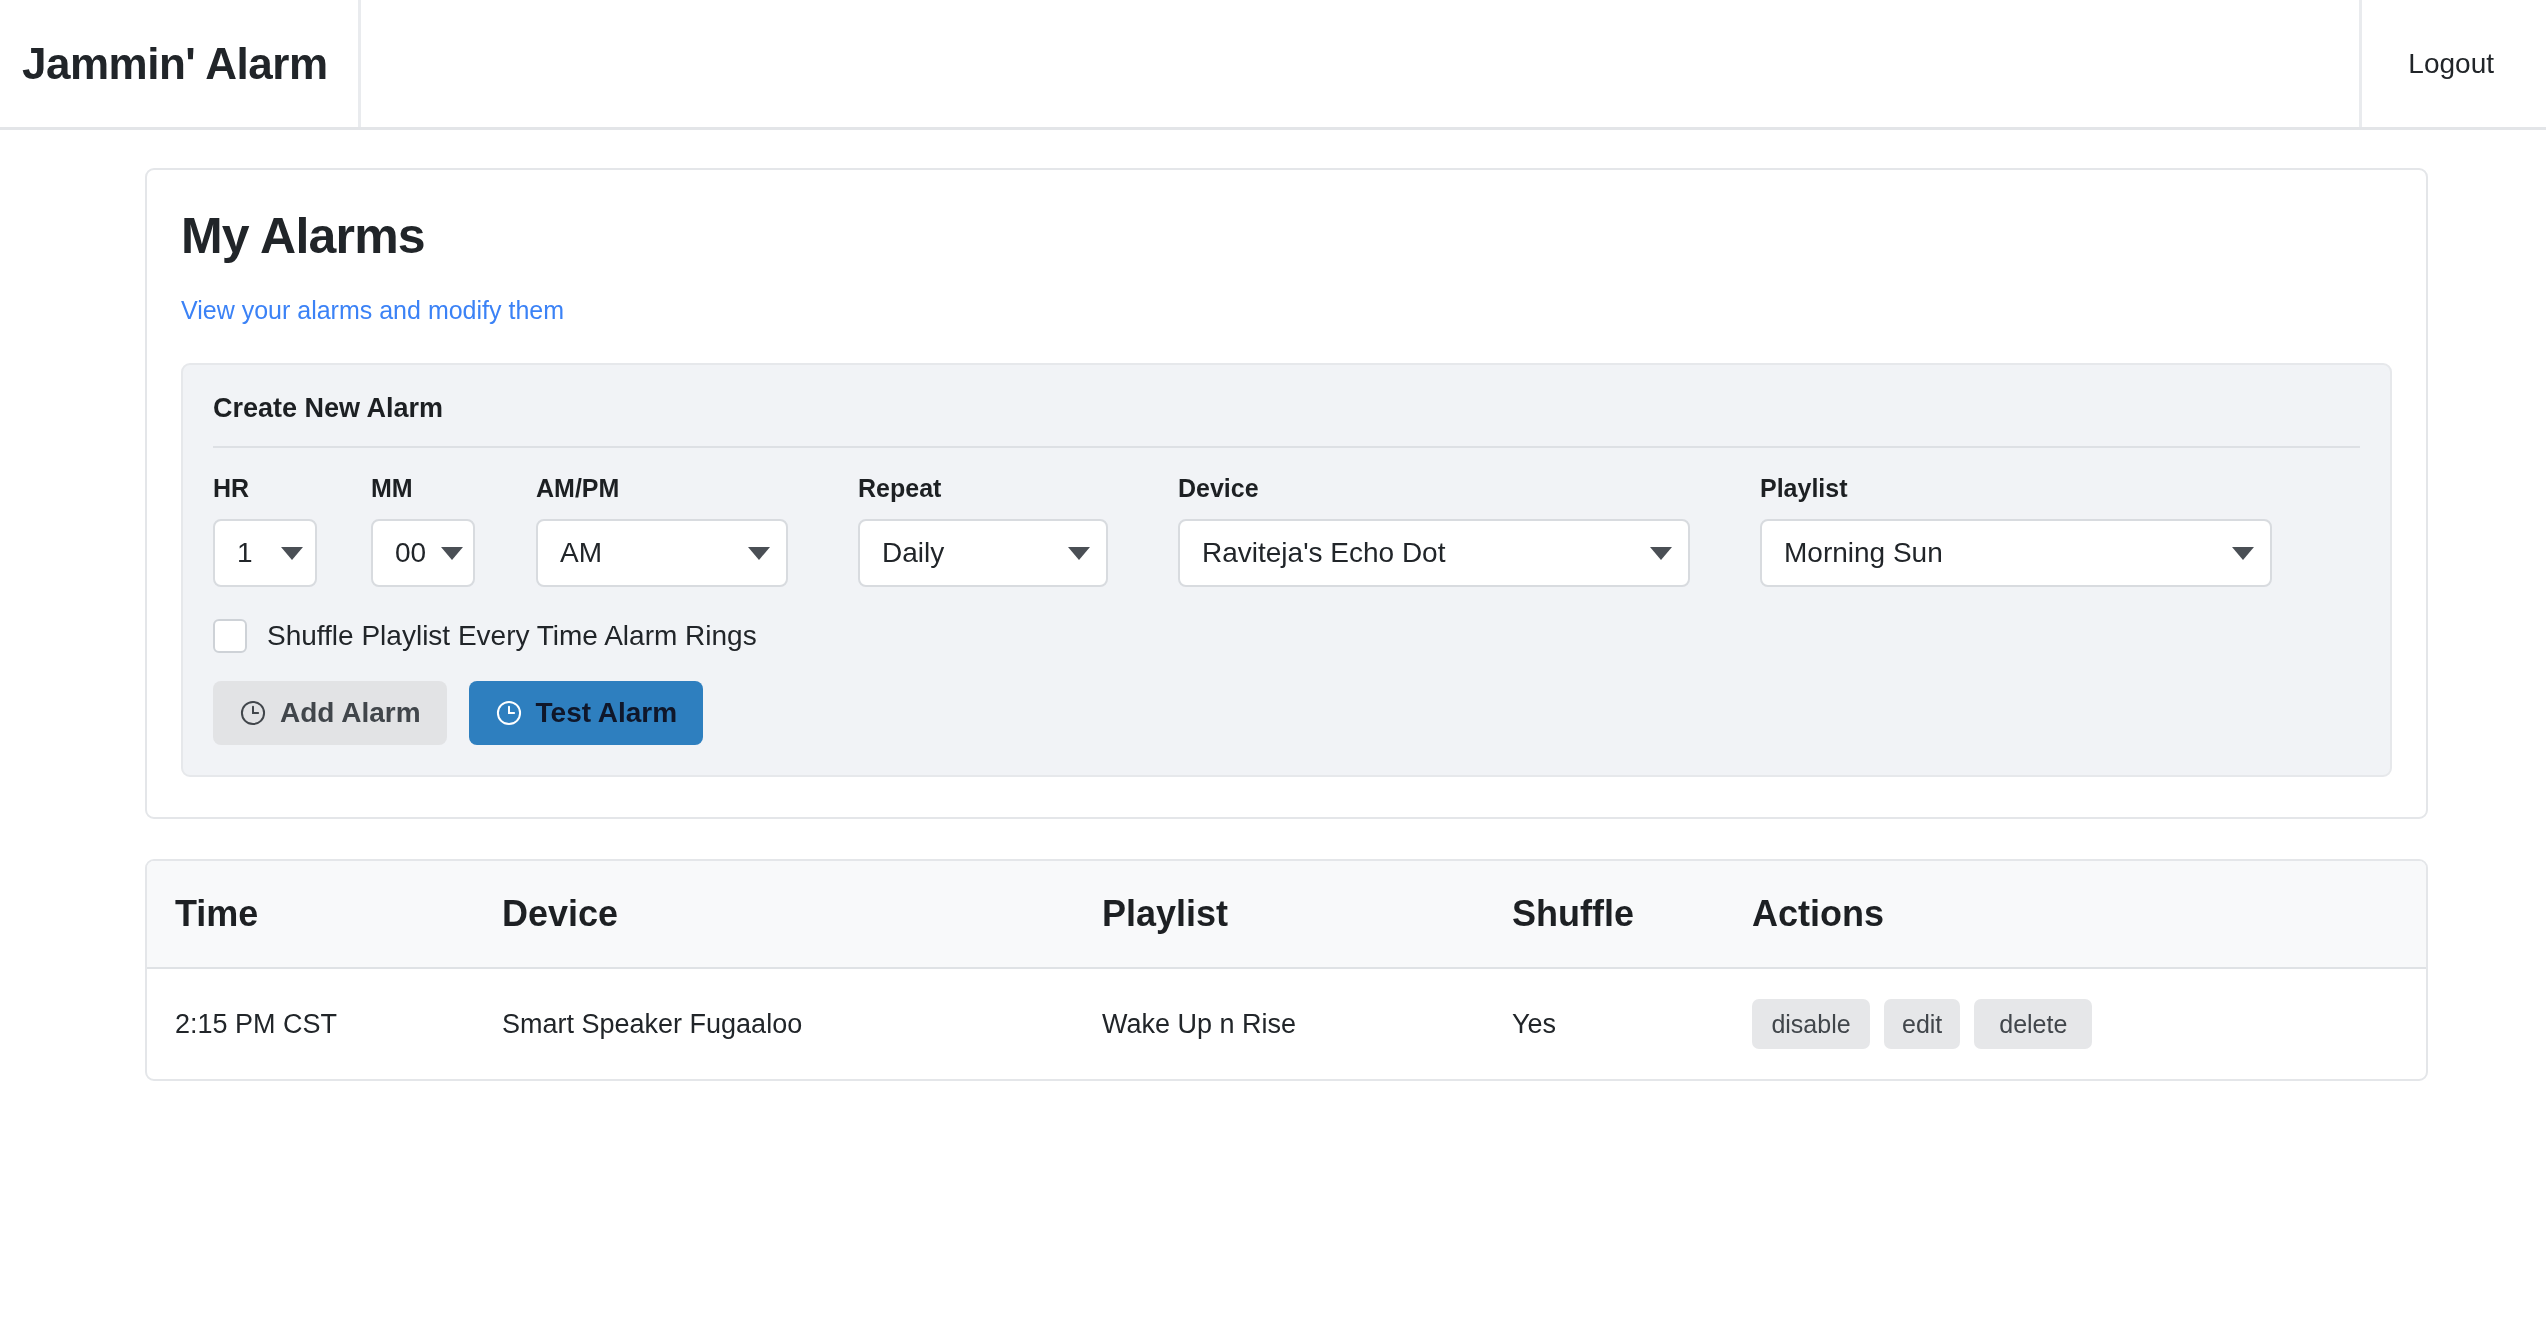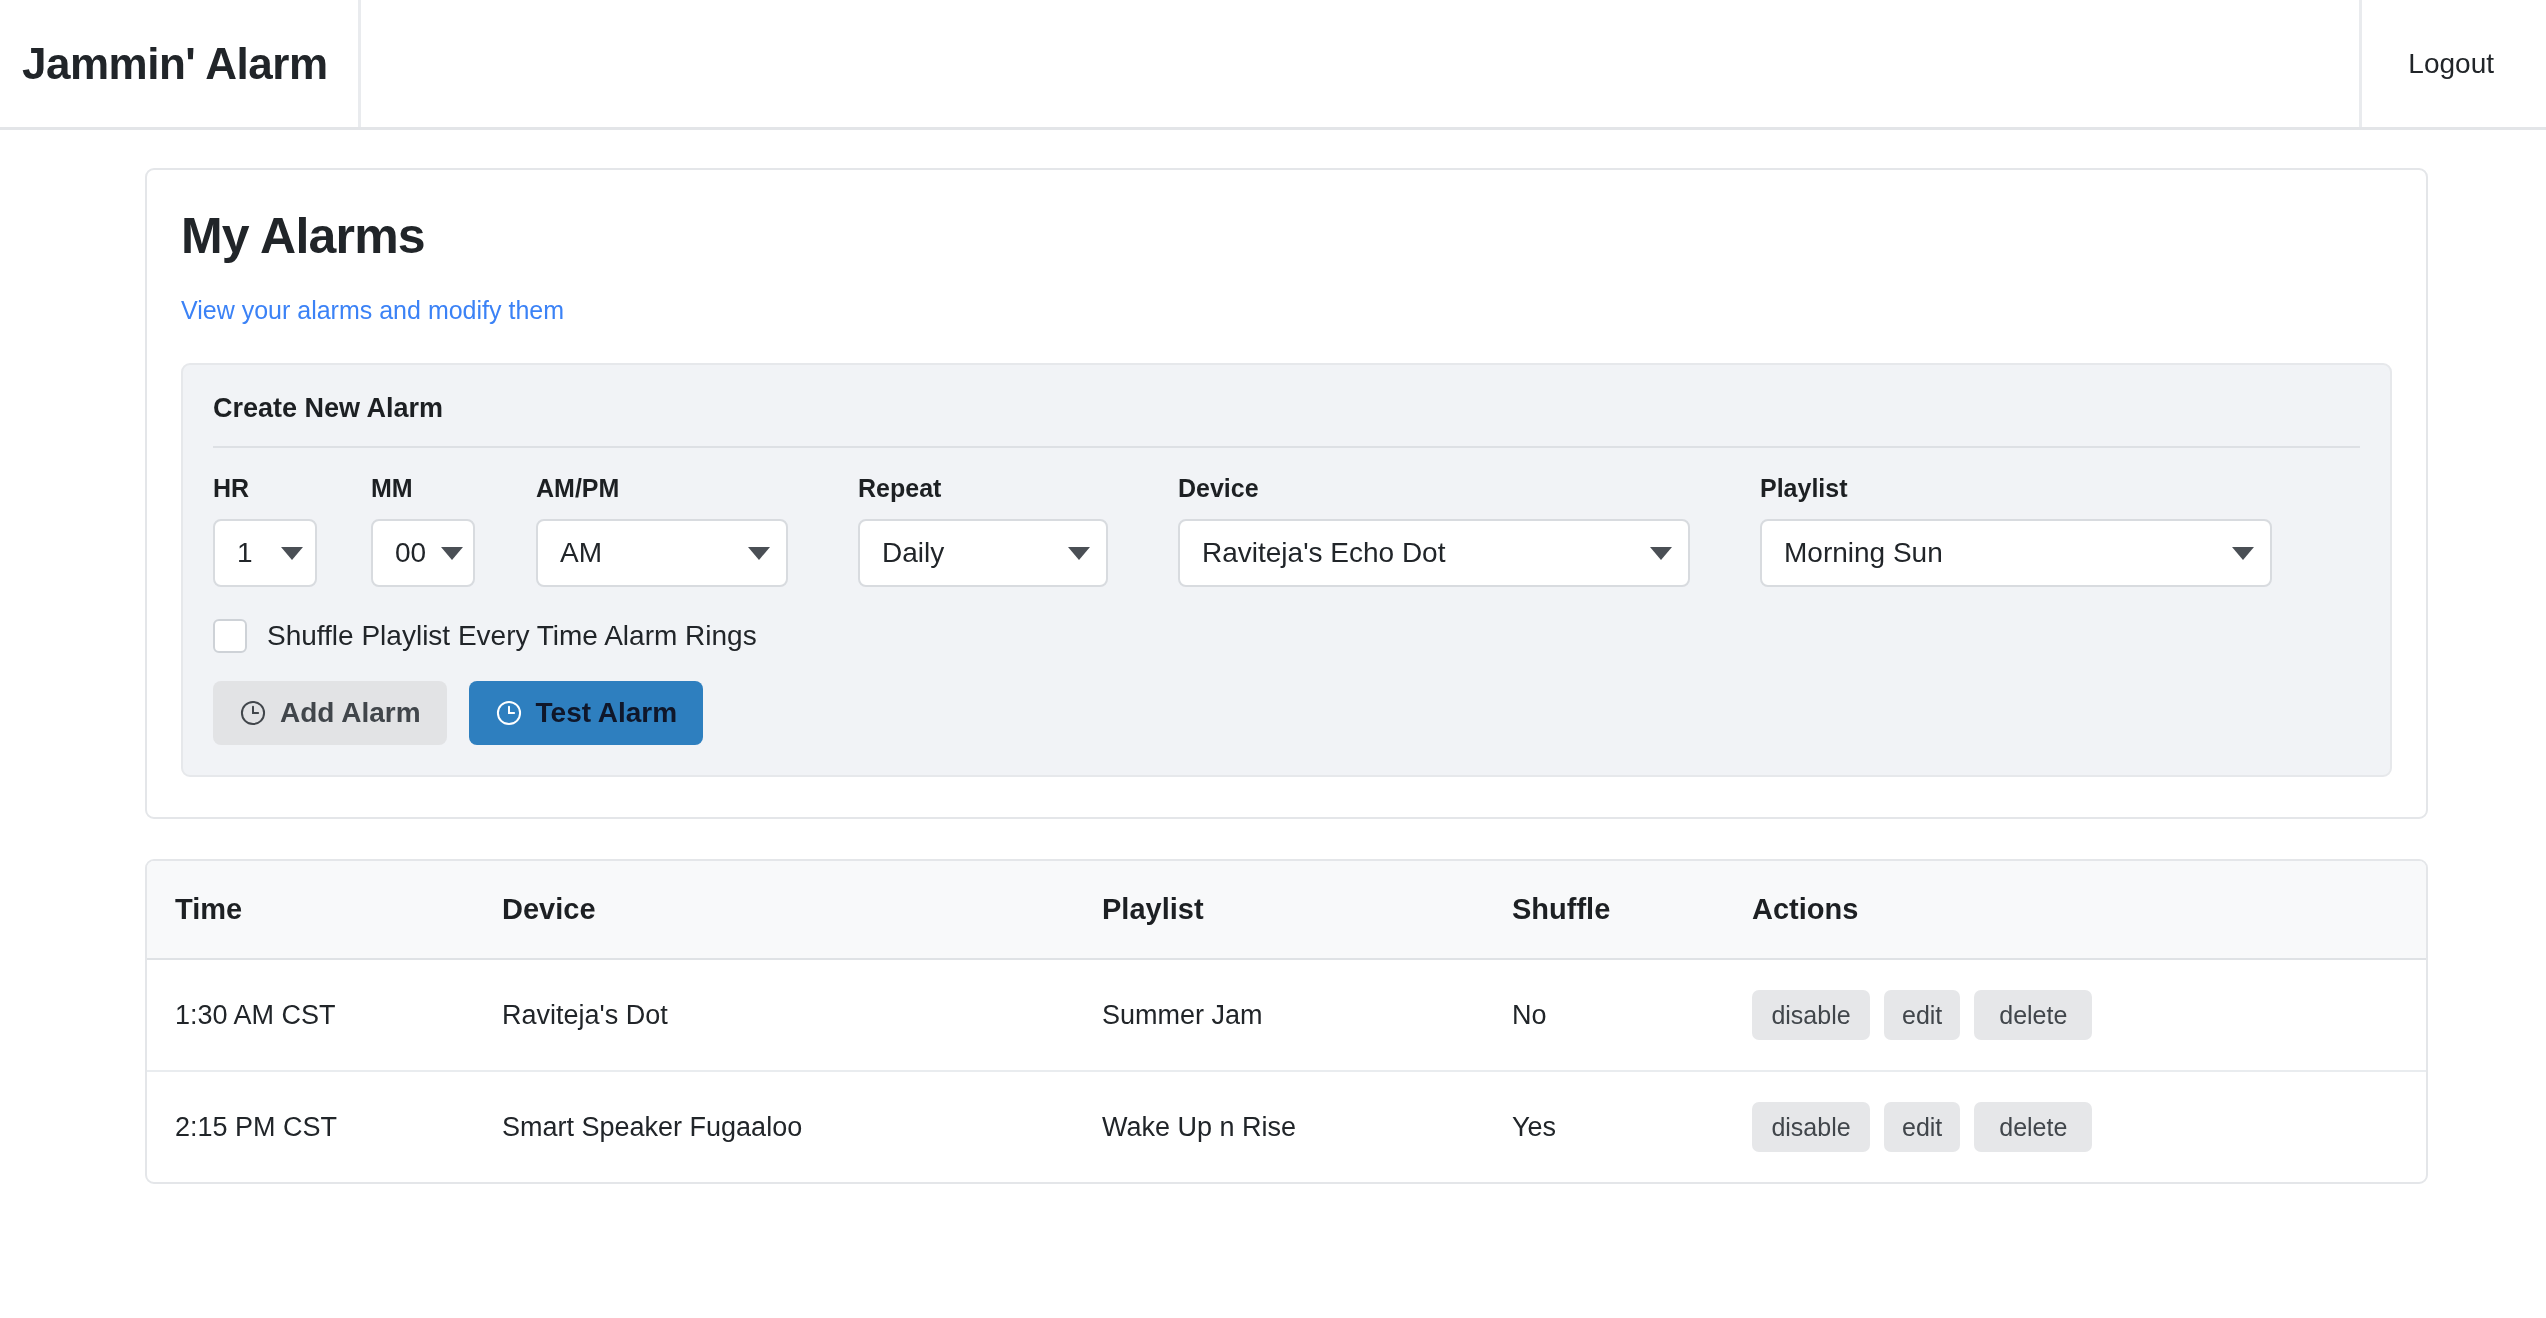--- a/index.html
+++ b/index.html
@@ -197,21 +197,21 @@
     overflow: hidden;
   }
   table.alarms {
     width: 100%;
     border-collapse: collapse;
     table-layout: fixed;
   }
   table.alarms thead th {
     background: #f8f9fa;
     text-align: left;
-    font-size: 29px;
+    font-size: 36px;
     font-weight: 700;
     color: #1d2023;
     padding: 32px 0 32px 0;
     border-bottom: 2px solid #dfe2e5;
   }
   table.alarms tbody td {
     font-size: 27px;
     color: #212529;
     padding: 30px 0 30px 0;
     border-bottom: 2px solid #e9ecef;
@@ -359,33 +359,20 @@
         <tr>
           <th class="col-time">Time</th>
           <th class="col-device">Device</th>
           <th class="col-playlist">Playlist</th>
           <th class="col-shuffle">Shuffle</th>
           <th class="col-actions">Actions</th>
         </tr>
       </thead>
       <tbody>
 
-        <tr>
-          <td class="col-time">1:30 AM CST</td>
-          <td class="col-device">Raviteja's Dot</td>
-          <td class="col-playlist">Summer Jam</td>
-          <td class="col-shuffle">No</td>
-          <td class="col-actions">
-            <div class="action-group">
-              <button class="btn-action wide">disable</button>
-              <button class="btn-action">edit</button>
-              <button class="btn-action wide">delete</button>
-            </div>
-          </td>
-        </tr>
 
         <tr>
           <td class="col-time">2:15 PM CST</td>
           <td class="col-device">Smart Speaker Fugaaloo</td>
           <td class="col-playlist">Wake Up n Rise</td>
           <td class="col-shuffle">Yes</td>
           <td class="col-actions">
             <div class="action-group">
               <button class="btn-action wide">disable</button>
               <button class="btn-action">edit</button>

